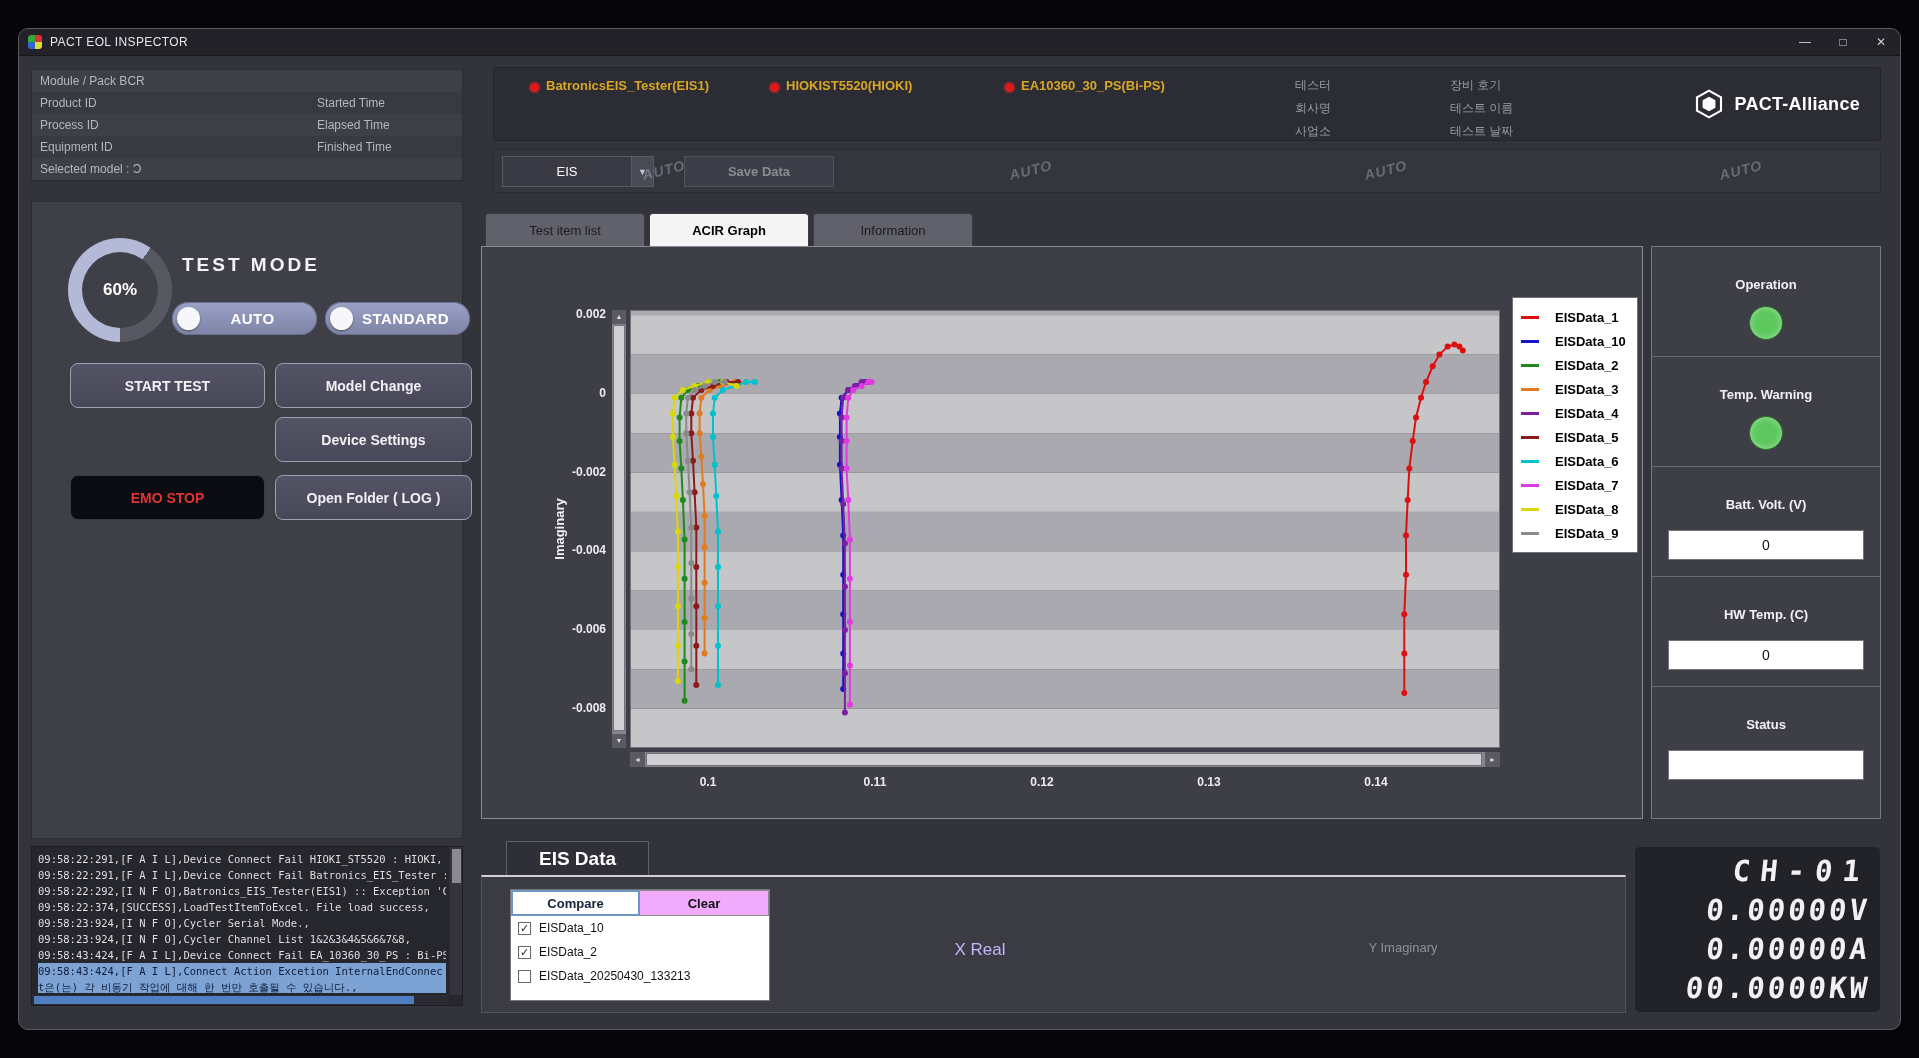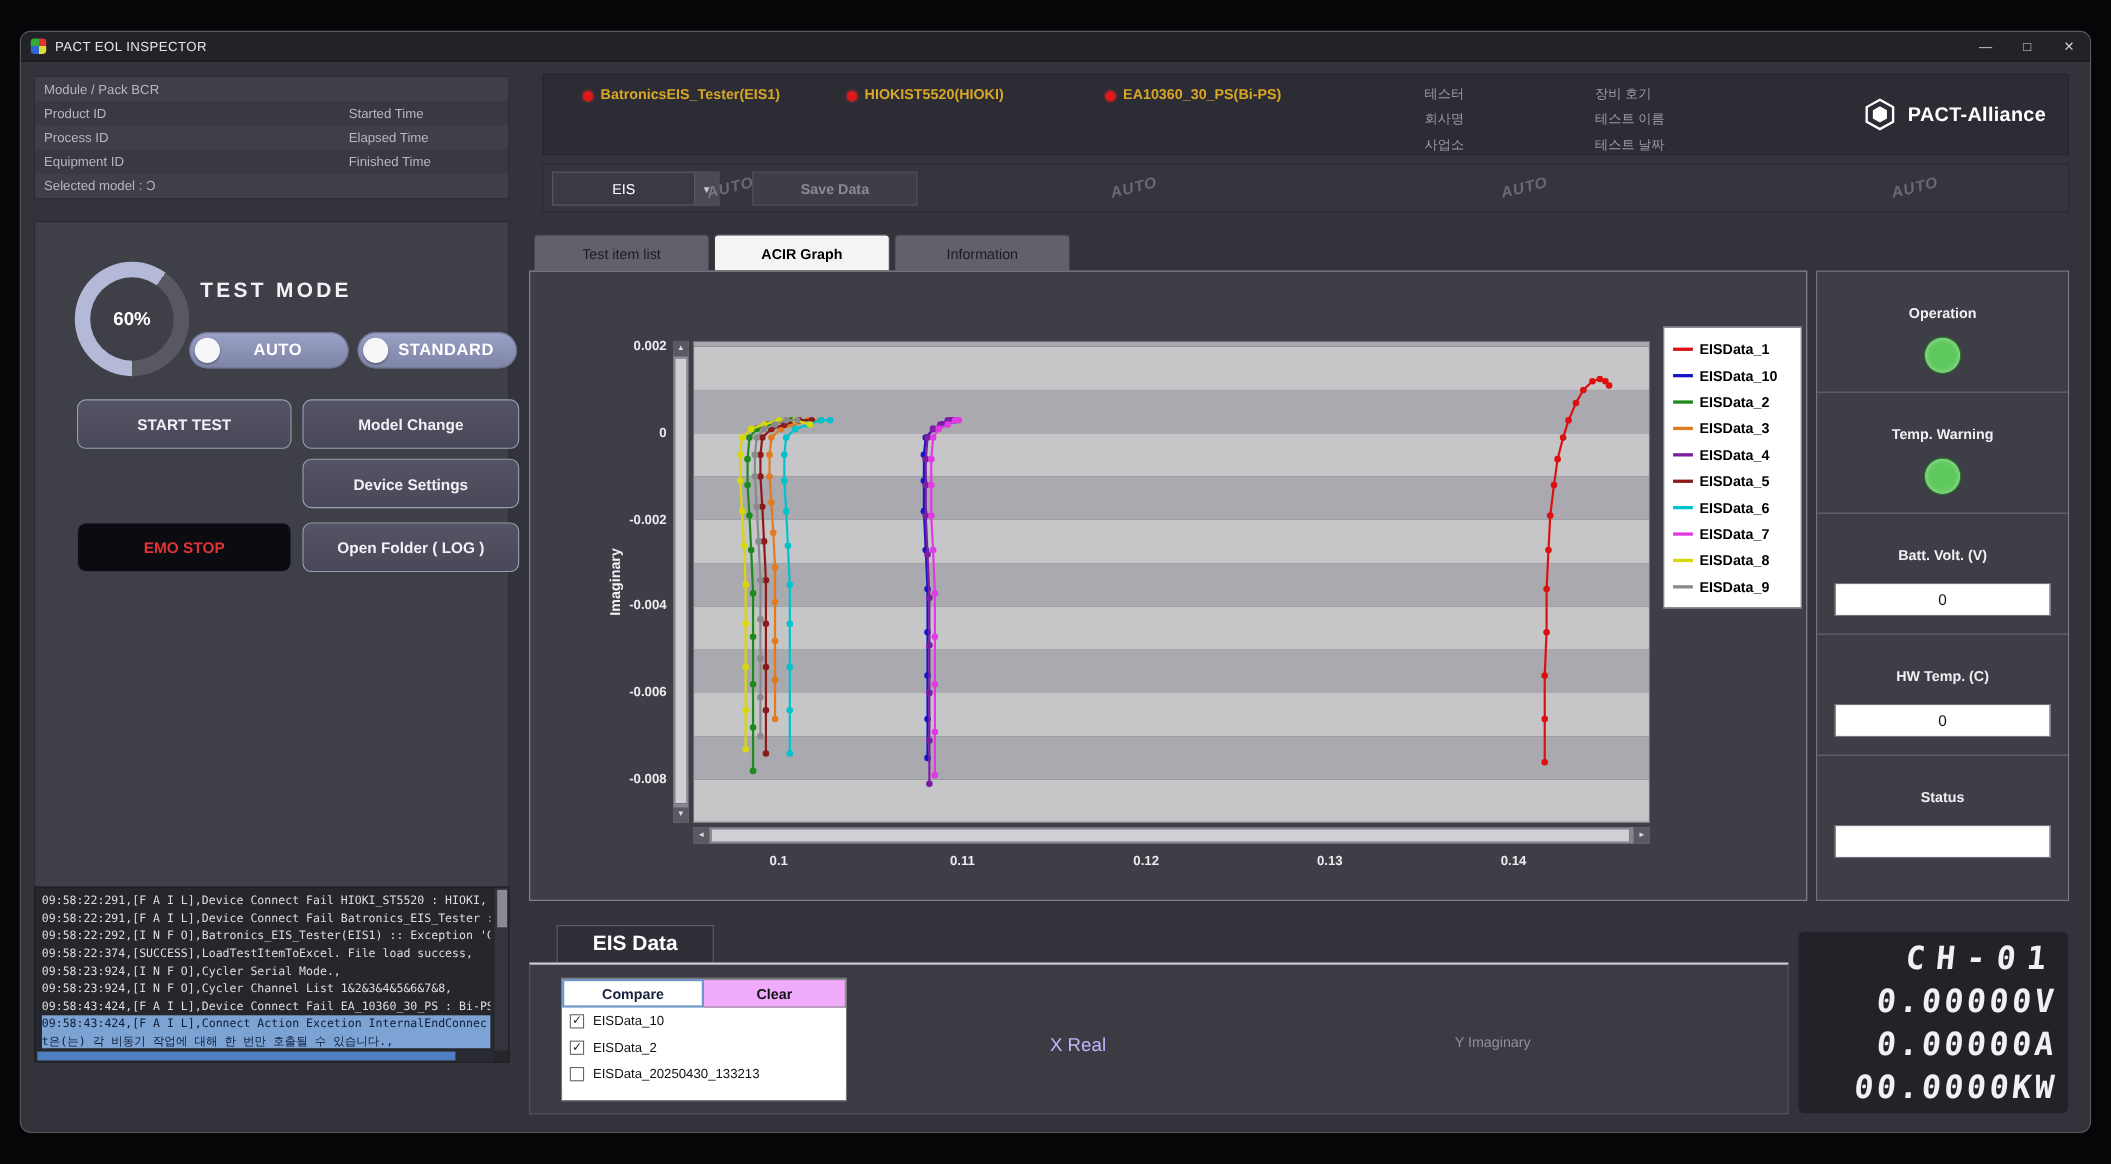--- a/index.html
+++ b/index.html
@@ -48,21 +48,21 @@
   .knob { width:23px; height:23px; border-radius:50%; background:#f7f7f9; box-shadow:0 1px 2px rgba(0,0,0,.4); }
   .pill-label { flex:1; text-align:center; padding-right:12px; color:#fff; font-size:15px; font-weight:bold; letter-spacing:.5px; }
   .btn { position:absolute; display:flex; align-items:center; justify-content:center; background:linear-gradient(180deg,#545466,#484858); border:1px solid #9aa0b2; border-radius:8px; color:#f0f0f5; font-size:14px; font-weight:bold; }
   .btn.start  { left:38px;  top:161px; width:195px; height:45px; }
   .btn.model  { left:243px; top:161px; width:197px; height:45px; }
   .btn.devset { left:243px; top:215px; width:197px; height:45px; }
   .btn.emo    { left:38px;  top:273px; width:195px; height:45px; background:#0b0b12; border:1px solid #3a3a44; color:#e03434; }
   .btn.folder { left:243px; top:273px; width:197px; height:45px; }
 
   
-  .log-panel { position:absolute; left:12px; top:777px; width:432px; height:160px; background:#26262d; border:1px solid #1c1c22; }
+  .log-panel { position:absolute; left:12px; top:817px; width:432px; height:160px; background:#26262d; border:1px solid #1c1c22; }
   #log-lines { position:absolute; left:6px; top:4px; right:16px; bottom:12px; overflow:hidden; }
   .log-line { font-family:"DejaVu Sans Mono",monospace; font-size:10.5px; line-height:16px; color:#dedee4; white-space:nowrap; overflow:hidden; }
   .log-line.sel { background:#7da3d4; color:#0d1c38; white-space:normal; word-break:break-all; }
   .log-vscroll { position:absolute; right:0; top:0; bottom:10px; width:13px; background:#34343c; border-left:1px solid #2a2a31; }
   .log-vthumb { position:absolute; left:2px; top:2px; width:9px; height:34px; background:#8a8a94; }
   .log-hscroll { position:absolute; left:0; right:13px; bottom:0; height:10px; background:#2b2b33; }
   .log-hthumb { position:absolute; left:2px; top:1px; width:380px; height:8px; background:#4f7fc0; }
 
   
   .main-tabs { position:absolute; left:466px; top:184px; display:flex; }
@@ -78,21 +78,21 @@
   .xtick { position:absolute; top:528px; width:60px; text-align:center; font-size:12px; font-weight:600; color:#ececf0; }
   .chart-vscroll { position:absolute; left:130px; top:63px; width:14px; height:438px; background:#85858d; }
   .chart-vscroll .arr { position:absolute; left:0; width:14px; height:14px; background:#5a5a63; color:#ddd; font-size:7px; line-height:14px; text-align:center; top:0; }
   .chart-vscroll .arr.bottom { top:auto; bottom:0; }
   .vthumb { position:absolute; left:1px; top:15px; width:12px; height:406px; background:#cfcfd4; border:1px solid #6f6f78; }
   .chart-hscroll { position:absolute; left:148px; top:505px; width:870px; height:15px; background:#85858d; }
   .chart-hscroll .arr { position:absolute; top:0; width:15px; height:15px; background:#5a5a63; color:#ddd; font-size:7px; line-height:15px; text-align:center; left:0; }
   .chart-hscroll .arr.right { left:auto; right:0; }
   .hthumb { position:absolute; top:1px; left:16px; width:836px; height:13px; background:#cfcfd4; border:1px solid #6f6f78; }
   .legend { position:absolute; left:1030px; top:50px; width:126px; background:#fff; border:1px solid #70707a; padding:7px 8px; }
-  .legend-row { display:flex; align-items:center; height:24px; gap:6px; }
+  .legend-row { display:flex; align-items:center; height:24px; gap:16px; }
   .legend-swatch { width:18px; height:3px; flex:none; }
   .legend-label { font-size:13px; font-weight:bold; color:#000; }
 
   
   .status-panel { position:absolute; left:1632px; top:217px; width:230px; height:573px; background:#3e3e47; border:1px solid #7a7a84; }
   .sp-section { position:relative; height:110px; border-bottom:1px solid #6a6a73; }
   .sp-section.last { height:129px; border-bottom:none; }
   .sp-label { text-align:center; padding-top:30px; font-size:13px; font-weight:600; color:#f0f0f4; }
   .sp-light { width:34px; height:34px; border-radius:50%; margin:14px auto 0; border:1px solid #2e6b2e; box-shadow:inset 0 0 6px rgba(255,255,255,.45); }
   .sp-input { display:block; margin:18px auto 0; width:196px; height:30px; background:#fff; border:1px solid #73737c; text-align:center; font-size:14px; color:#111; font-family:"Liberation Sans",sans-serif; }
@@ -102,21 +102,21 @@
   .eis-tab { position:absolute; left:25px; top:0; width:143px; height:34px; background:#2f2f38; border:1px solid #60606a; border-bottom:none; color:#fff; font-size:19px; font-weight:bold; display:flex; align-items:center; justify-content:center; }
   .eis-body { position:absolute; left:0; top:34px; width:1145px; height:138px; background:#3b3b44; border:1px solid #55555e; border-top:2px solid #cfcfd4; }
   .eis-list { position:absolute; left:28px; top:12px; width:260px; height:112px; background:#fff; border:1px solid #777; }
   .eis-list-header { display:flex; height:26px; }
   .compare-btn { width:130px; height:26px; background:#fff; border:2px solid #7096c8; font-size:13px; font-weight:bold; color:#15203c; display:flex; align-items:center; justify-content:center; }
   .clear-btn { width:130px; height:26px; background:#f0abfc; border:1px solid #8a8a8a; border-left:none; font-size:13px; font-weight:bold; color:#111; display:flex; align-items:center; justify-content:center; }
   .eis-row { display:flex; align-items:center; height:24px; padding-left:7px; gap:8px; background:#fff; }
   .cb { width:13px; height:13px; border:1px solid #666; background:#fff; font-size:11px; line-height:11px; text-align:center; color:#222; flex:none; }
   .eis-row-label { font-size:12px; color:#111; white-space:nowrap; }
   .col-x { position:absolute; left:448px; top:63px; width:100px; text-align:center; font-size:17px; color:#c4b5fd; }
-  .col-y { position:absolute; left:815px; top:63px; width:120px; text-align:center; font-size:13px; color:#90909a; }
+  .col-y { position:absolute; left:861px; top:63px; width:120px; text-align:center; font-size:13px; color:#90909a; }
 
   
   .sevenseg { position:absolute; left:1615px; top:817px; width:247px; height:167px; background:#222229; border:1px solid #33333b; border-radius:6px; padding-top:5px; }
   .seg-line { height:39px; line-height:39px; text-align:right; padding-right:10px; font-family:"DejaVu Sans Mono",monospace; font-size:29px; font-weight:bold; letter-spacing:3px; color:#f0f0f5; transform:skewX(-6deg); }
   .seg-line:first-child { letter-spacing:10px; }
 </style>
 </head>
 <body>
 
 <div class="window">

